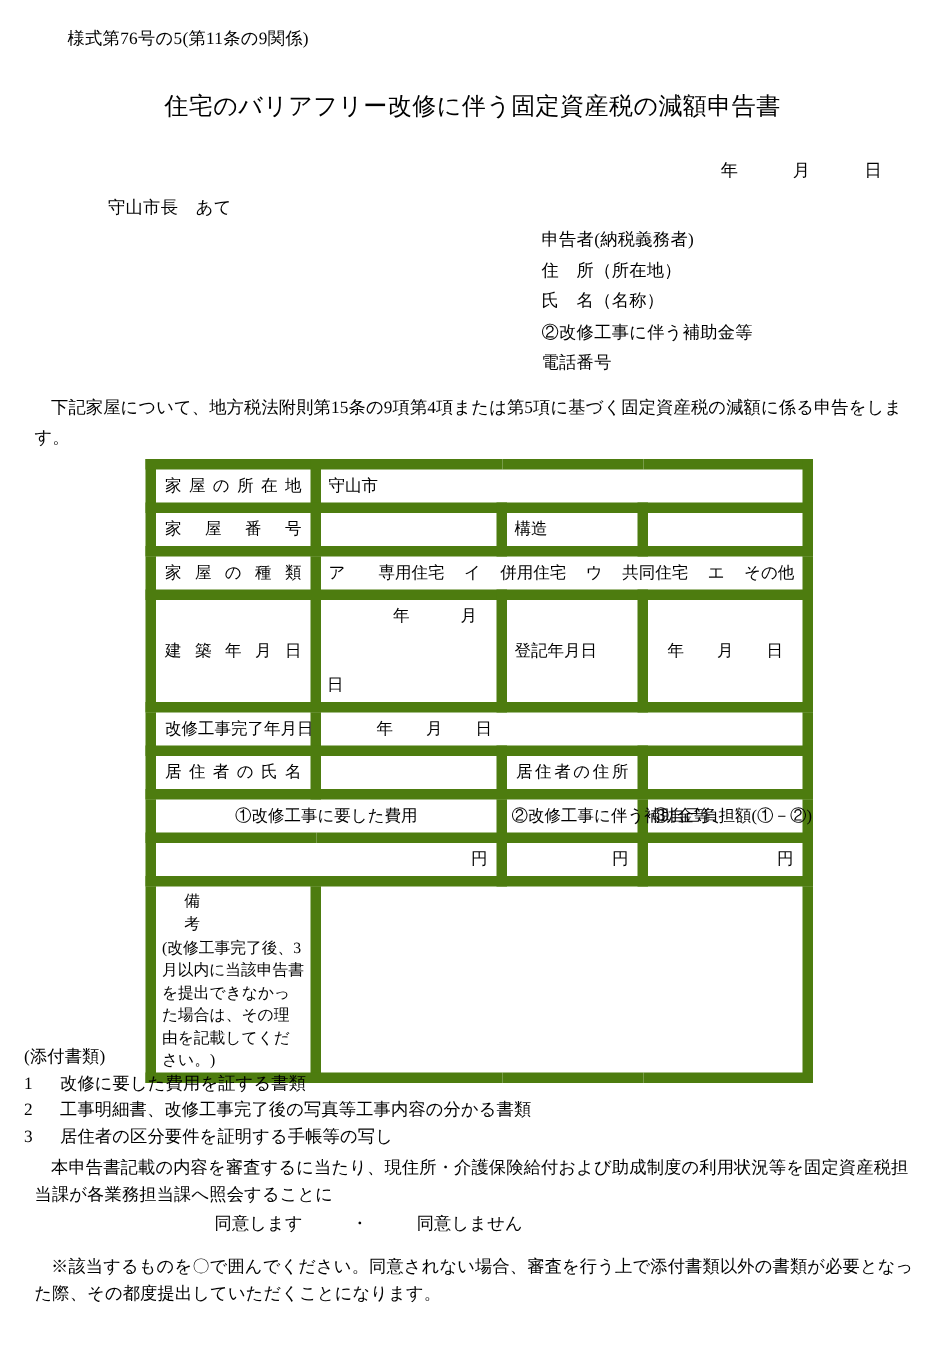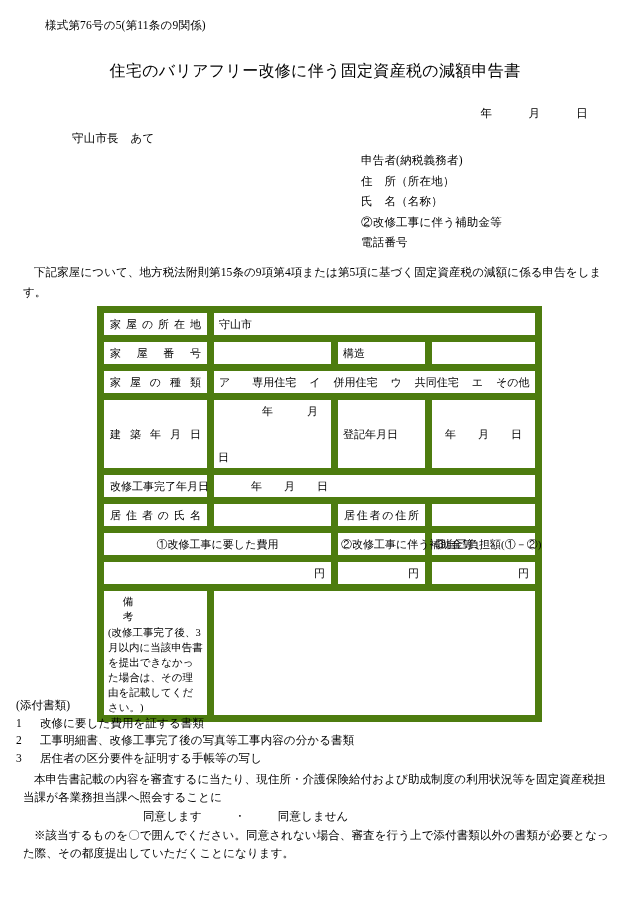--- a/index.html
+++ b/index.html
@@ -184,21 +184,21 @@
     line-height: 18px;
     letter-spacing: 0.1px;
   }
   .consent .p1 { text-indent: 11px; }
   .consent .choices {
     text-align: left;
     padding-left: 120px;
     margin-top: 1px;
   }
   .consent .choices .mid { display: inline-block; width: 76px; text-align: center; }
-  .consent .p2 { text-indent: 11px; margin-top: 1px; }
+  .consent .p2 { text-indent: 11px; margin-top: 11px; }
 </style>
 </head>
 <body>
 
 <div class="page">
 
   <div class="form-no">様式第76号の5(第11条の9関係)</div>
 
   <div class="doc-title">住宅のバリアフリー改修に伴う固定資産税の減額申告書</div>
 

